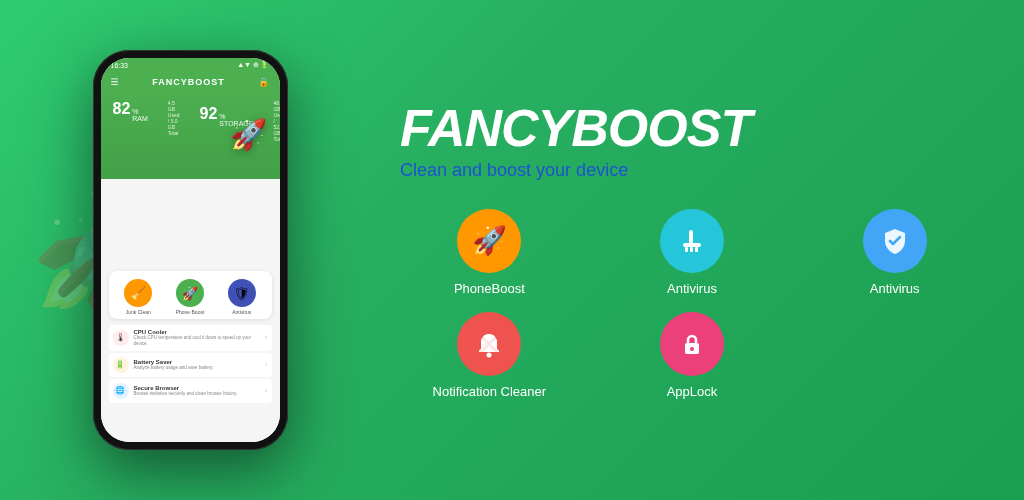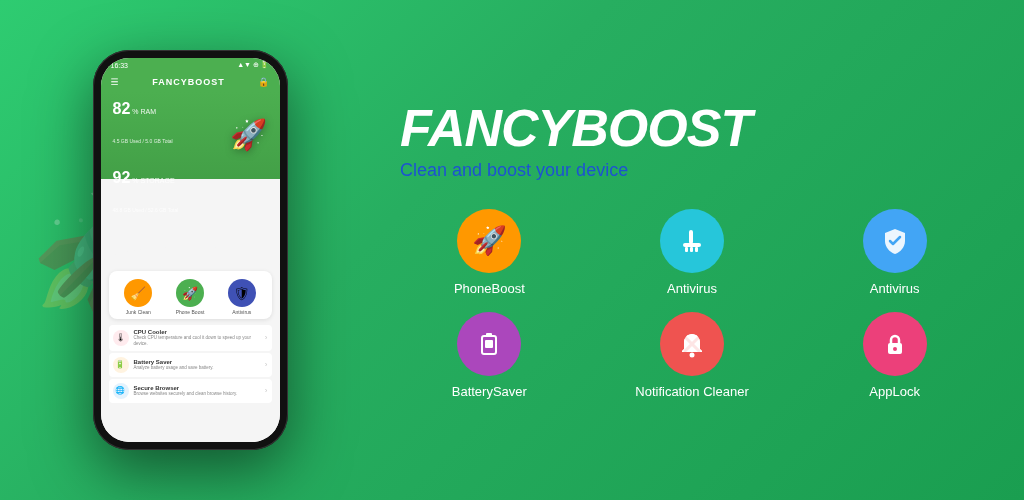--- a/index.html
+++ b/index.html
@@ -92,21 +92,21 @@
       flex: 1;
       display: flex;
       flex-direction: column;
       padding: 8px 12px 0;
       position: relative;
     }
 
     
     .stats-area {
       display: flex;
-      flex-direction: column;
+      flex-direction: row;
       gap: 20px;
     }
 
     .stat-row {
       display: flex;
       align-items: baseline;
       gap: 2px;
     }
 
     .stat-percent {
@@ -426,30 +426,20 @@
     <div class="feature-item">
       <div class="feature-icon-circle" style="background:#42A5F5">
         <svg width="32" height="32" viewBox="0 0 32 32" fill="none">
           <path d="M16 4L6 8v8c0 6 4.5 11.2 10 13 5.5-1.8 10-7 10-13V8L16 4z" fill="white" opacity="0.9"></path>
           <polyline points="11,16 14,19 21,12" stroke="#42A5F5" stroke-width="2.5" stroke-linecap="round" stroke-linejoin="round"></polyline>
         </svg>
       </div>
       <span class="feature-label">Antivirus</span>
     </div>
 
-    <div class="feature-item">
-      <div class="feature-icon-circle" style="background:#AB47BC">
-        <svg width="28" height="28" viewBox="0 0 28 28" fill="none">
-          <rect x="7" y="6" width="14" height="18" rx="2" stroke="white" stroke-width="2" fill="none"></rect>
-          <rect x="11" y="3" width="6" height="3" rx="1" fill="white"></rect>
-          <rect x="10" y="10" width="8" height="8" rx="1" fill="white"></rect>
-        </svg>
-      </div>
-      <span class="feature-label">BatterySaver</span>
-    </div>
 
     <div class="feature-item">
       <div class="feature-icon-circle" style="background:#EF5350">
         <svg width="30" height="30" viewBox="0 0 30 30" fill="none">
           <path d="M15 5C10.6 5 7 8.6 7 13v7l-2 2v1h20v-1l-2-2v-7c0-4.4-3.6-8-8-8z" fill="white"></path>
           <circle cx="15" cy="26" r="2.5" fill="white"></circle>
           <line x1="8" y1="8" x2="22" y2="22" stroke="#EF5350" stroke-width="3" stroke-linecap="round"></line>
           <line x1="22" y1="8" x2="8" y2="22" stroke="#EF5350" stroke-width="3" stroke-linecap="round"></line>
           <path d="M15 5C10.6 5 7 8.6 7 13v7l-2 2v1h20v-1l-2-2v-7c0-4.4-3.6-8-8-8z" fill="white" opacity="0.85"></path>
 

